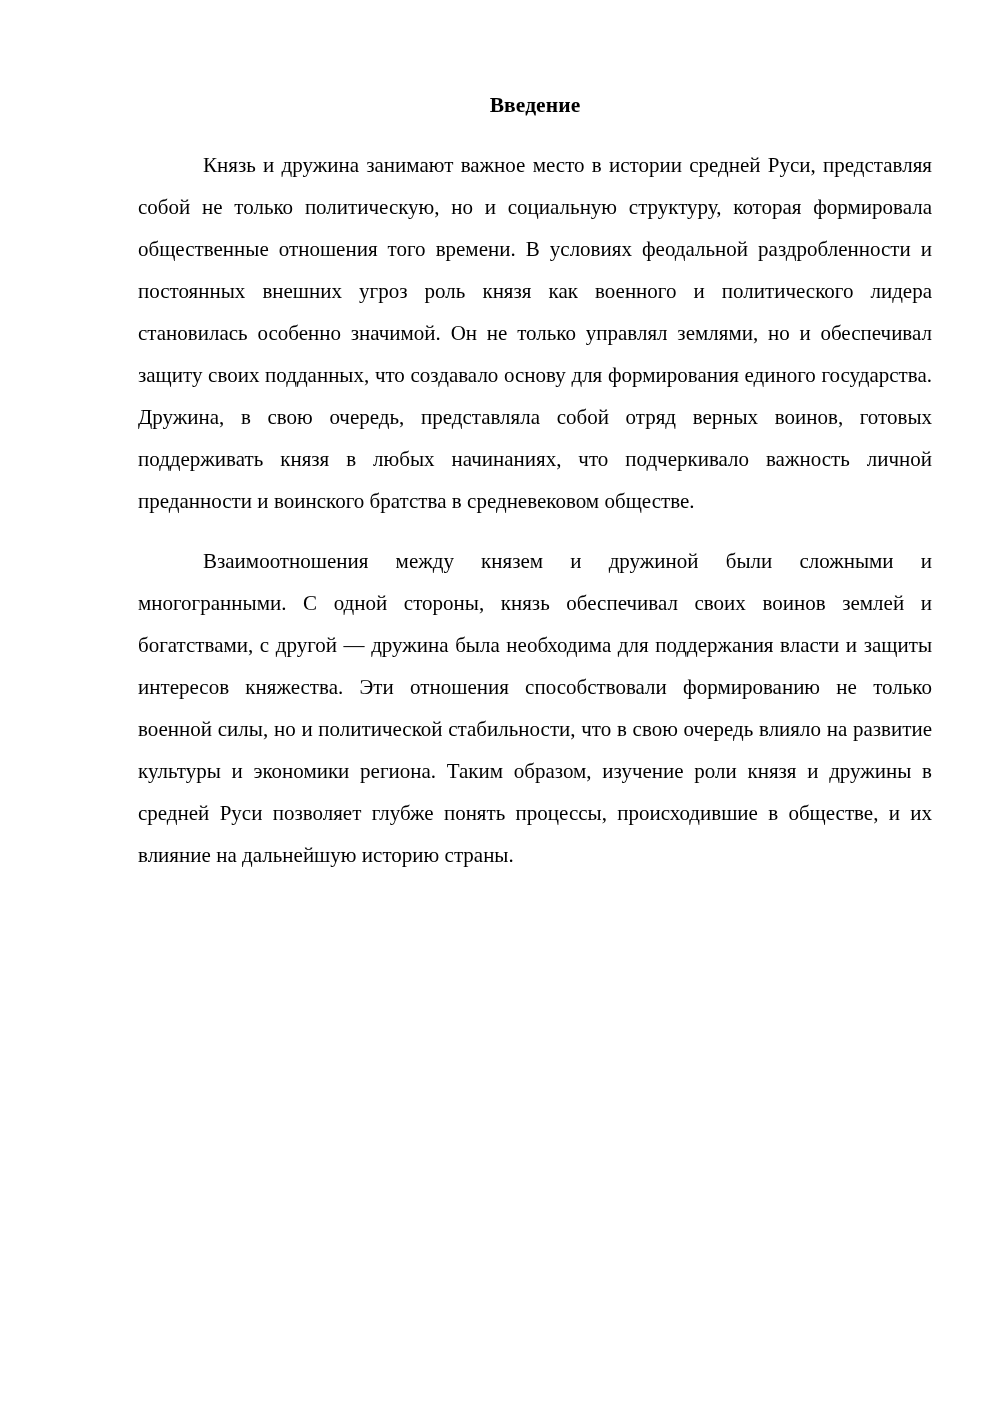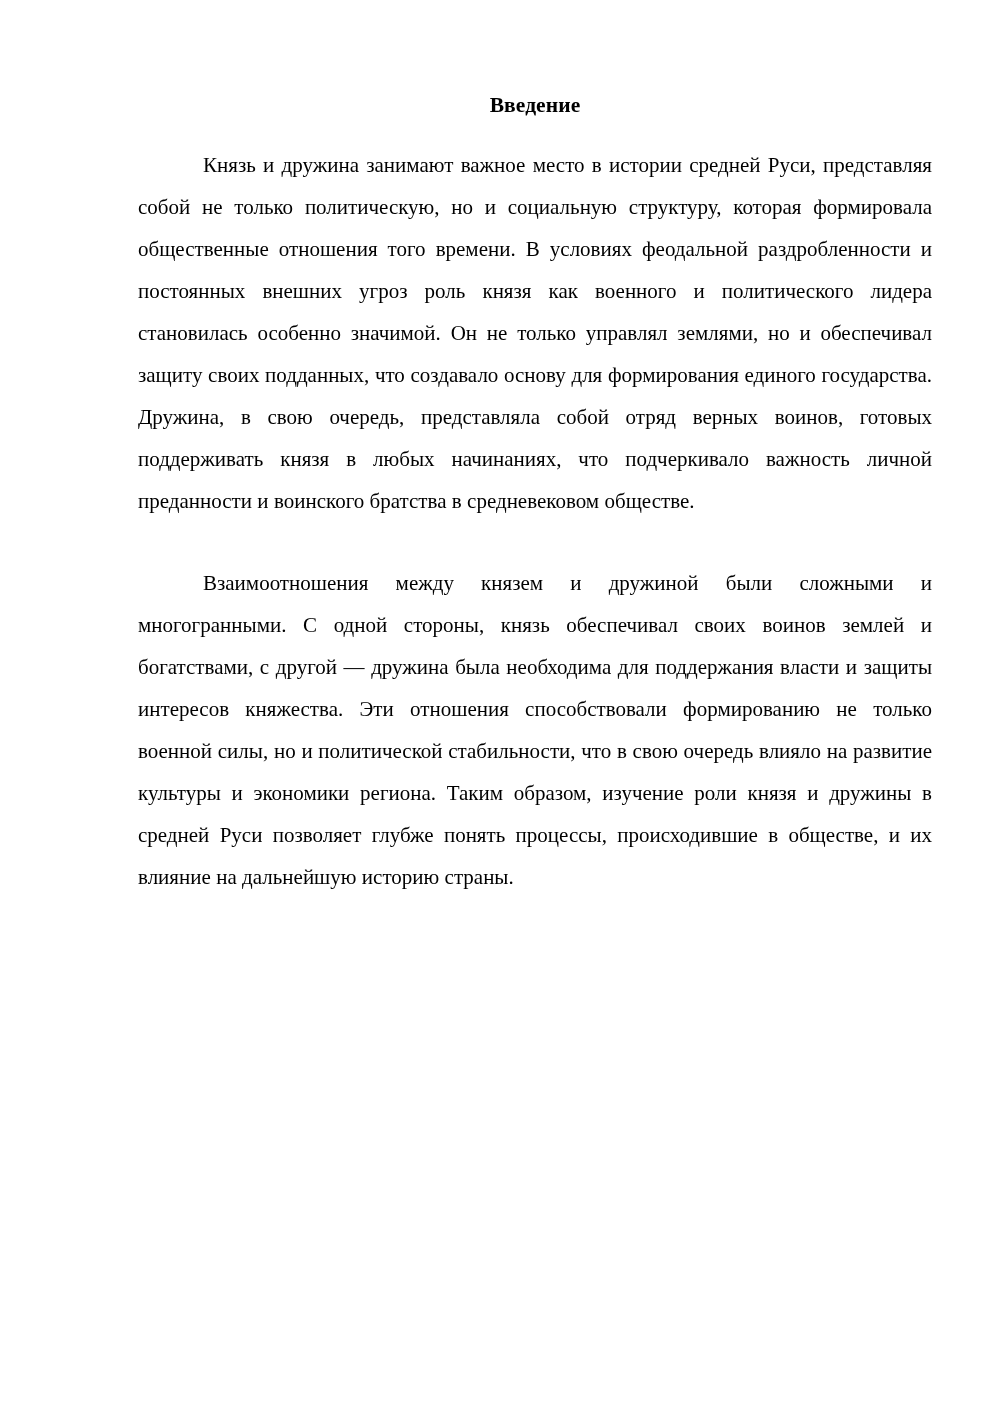--- a/index.html
+++ b/index.html
@@ -42,21 +42,21 @@
     line-height: 42px;
     text-align: justify;
     text-justify: inter-word;
     text-indent: 65px;
     margin: 0;
     hyphens: none;
     word-spacing: 0.1px;
   }
 
   .body-paragraph + .body-paragraph {
-    margin-top: 40px;
+    margin-top: 18px;
   }
 
   .page-number {
     position: absolute;
     left: 0;
     right: 0;
     top: 1327px;
     text-align: center;
     font-size: 20px;
     line-height: 26px;

